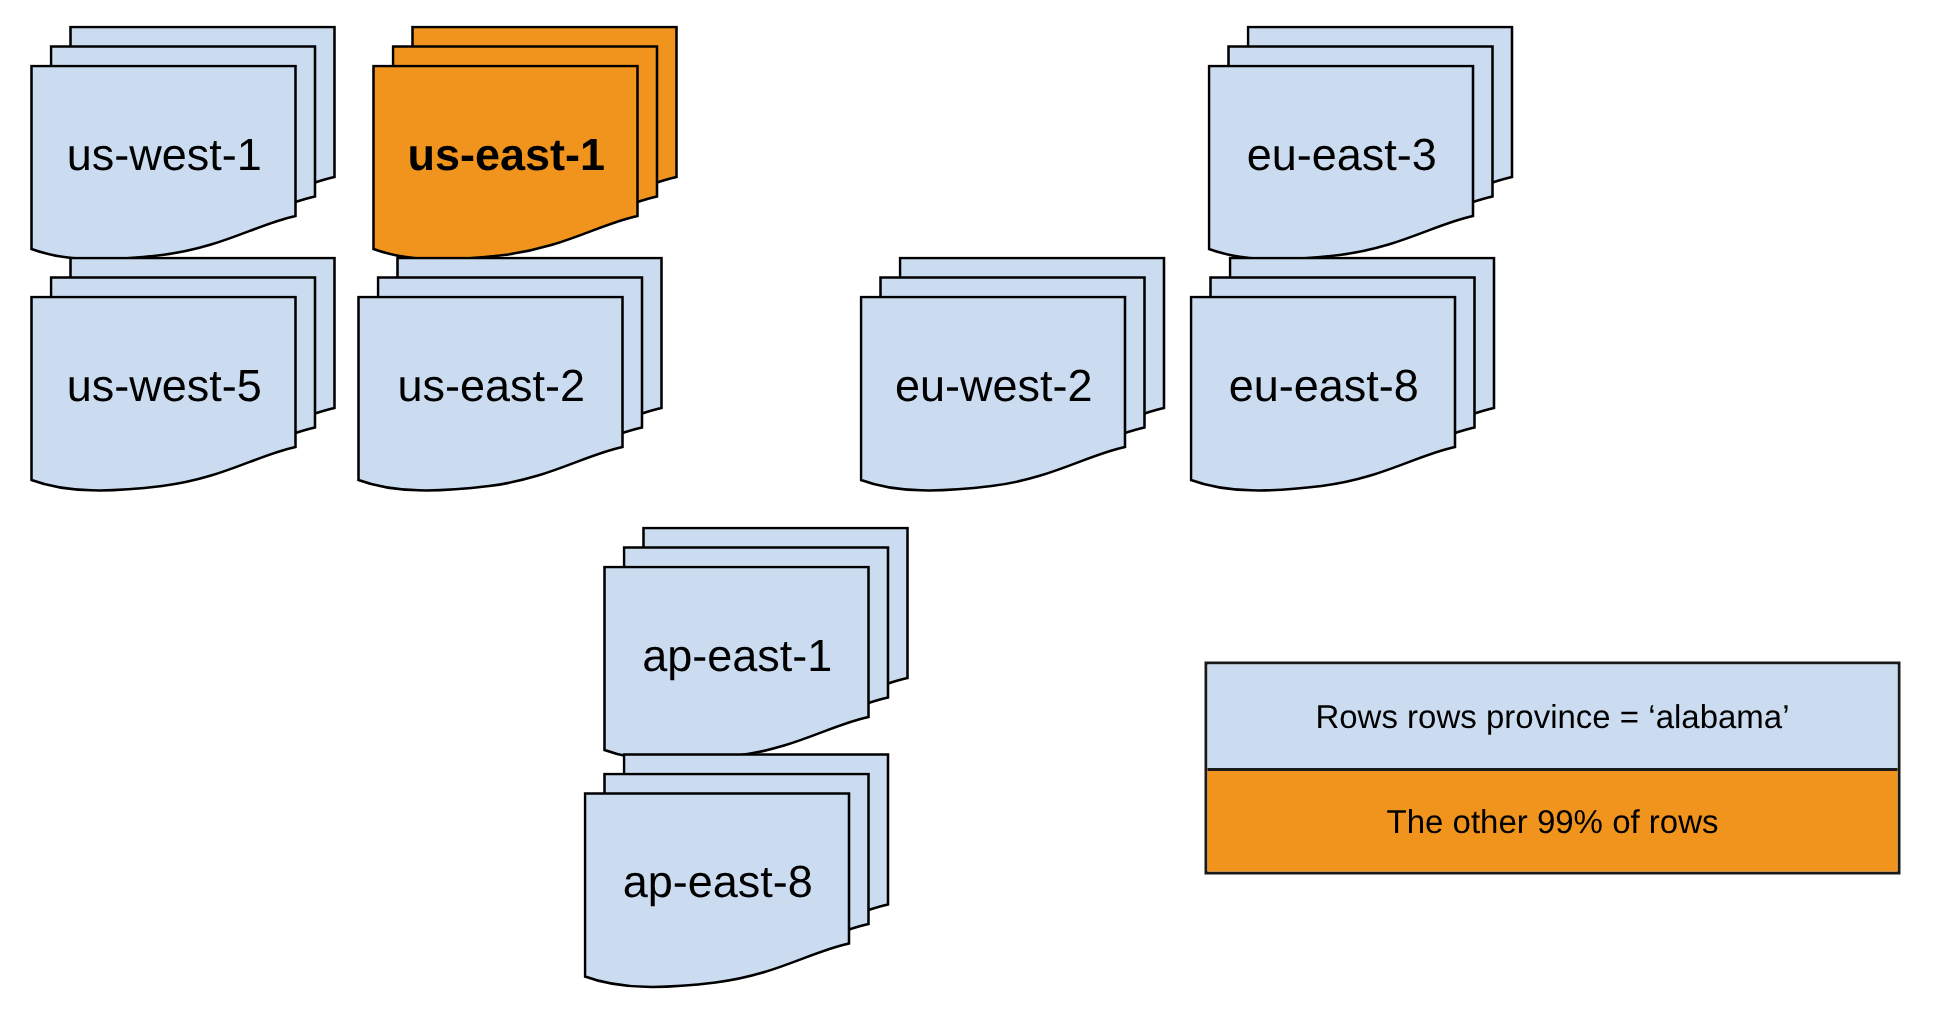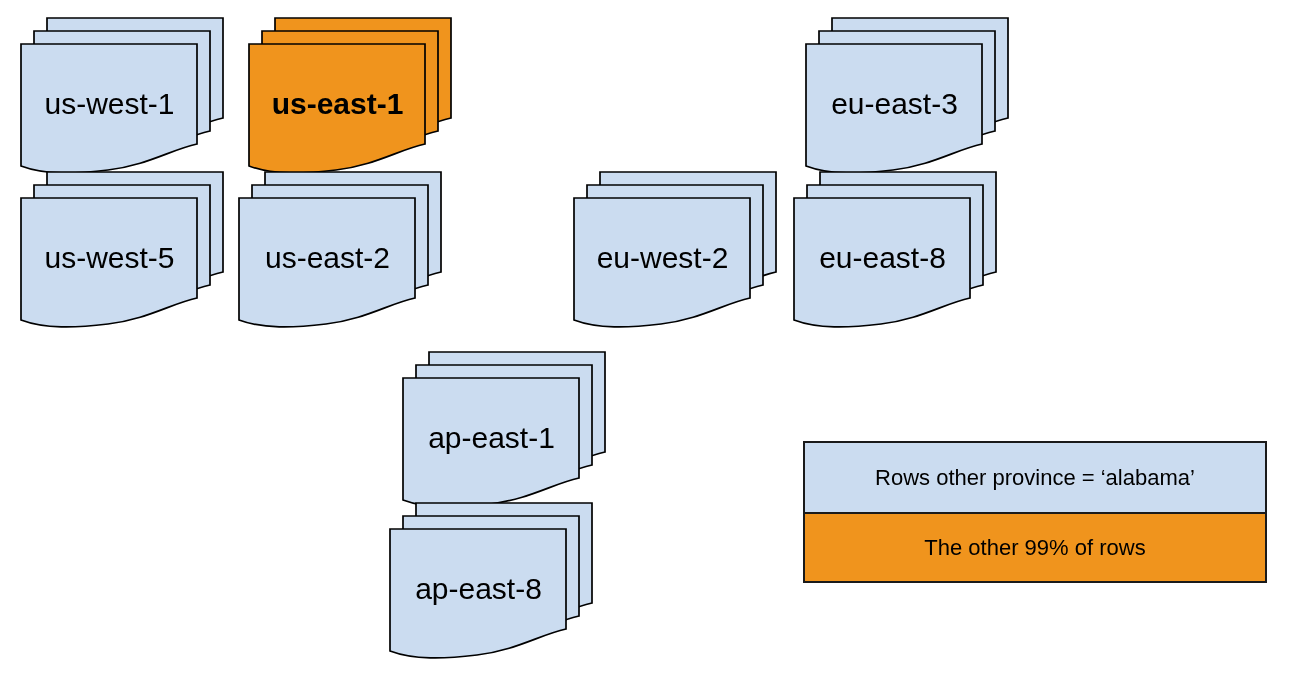--- a/index.html
+++ b/index.html
@@ -177,20 +177,20 @@
         <use href="#docshape"></use>
       </svg>
     <svg class="doc doc--front" viewBox="0 0 179 133">
         <use href="#docshape"></use>
       </svg>
     <div class="stack-label">ap-east-8</div>
   </div>
 
   <div class="legend">
     <div class="legend-row legend-row--cold">
-      <span>Rows other province = ‘alabama’</span>
+      <span>Rows rows province = ‘alabama’</span>
     </div>
     <div class="legend-row legend-row--hot">
       <span>The other 99% of rows</span>
     </div>
   </div>
 
 </div>
 
 </body></html>

